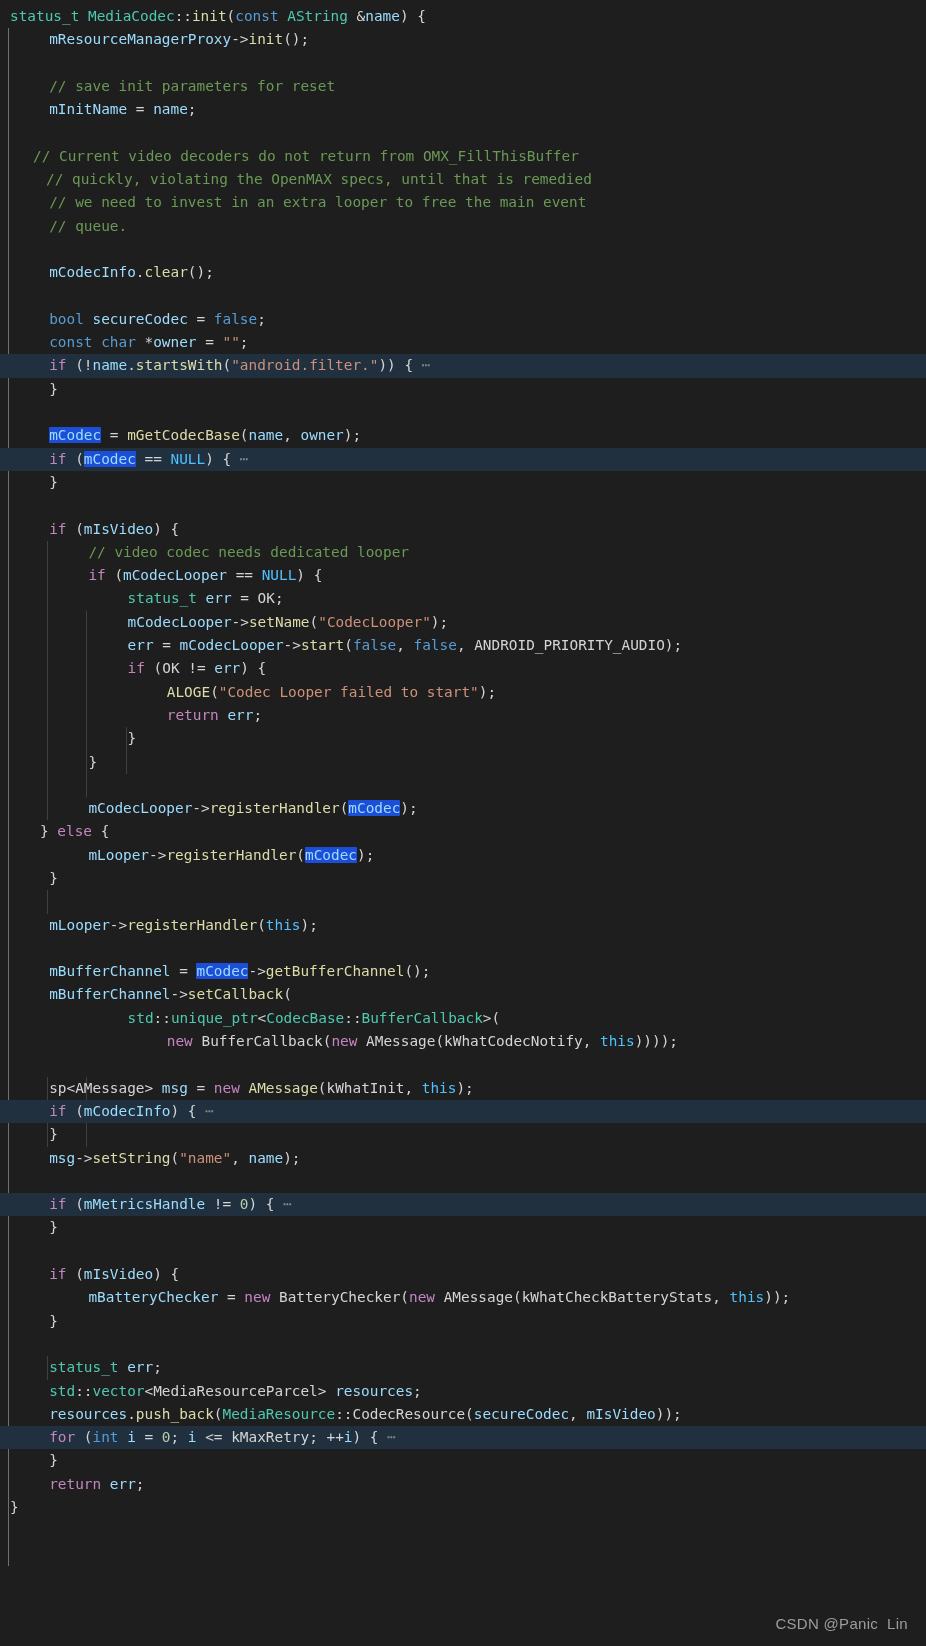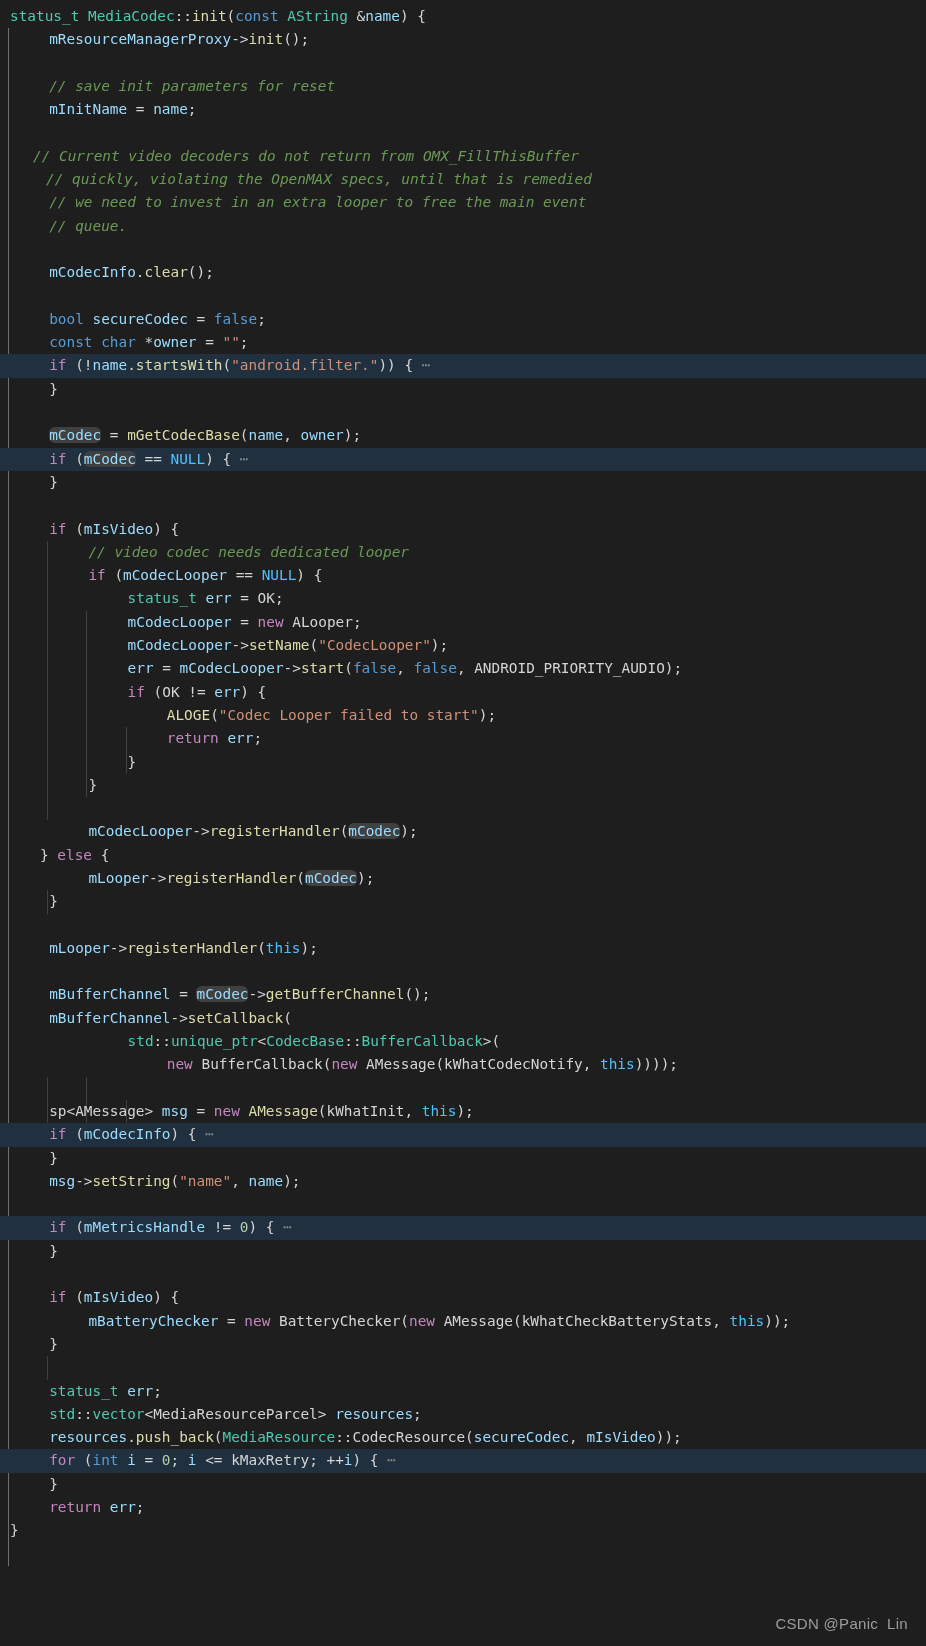--- a/index.html
+++ b/index.html
@@ -71,27 +71,27 @@
     background: #707070;
   }
 
   
   .t-type    { color: #4ec9b0; }
   .t-kw      { color: #569cd6; }
   .t-ctrl    { color: #c586c0; }
   .t-fn      { color: #dcdcaa; }
   .t-var     { color: #9cdcfe; }
   .t-str     { color: #ce9178; }
-  .t-com     { color: #6a9955; font-style: italic; }
+  .t-com     { color: #6a9955; }
   .t-num     { color: #b5cea8; }
   .t-plain   { color: #d4d4d4; }
   .t-const   { color: #4fc1ff; }
   .t-fold    { color: #8a8a8a; }
 
-  .occ { background: #404040; border-radius: 6px; }
+  .occ { background: #1d4ed8; border-radius: 1px; }
 
   .watermark {
     position: absolute;
     right: 18px;
     bottom: 14px;
     color: #9d9d9d;
     font-family: "Liberation Sans", sans-serif;
     font-size: 15px;
     letter-spacing: 0.3px;
     white-space: pre;
@@ -132,21 +132,20 @@
       <div class="line"><span class="line-text" style="padding-left: 39.2px;"><span class="t-plain">}</span></span></div>
       <div class="line"><span class="line-text" style="padding-left: 39.2px;"></span></div>
       <div class="line"><span class="line-text" style="padding-left: 39.2px;"><span class="t-var occ">mCodec</span><span class="t-plain"> = </span><span class="t-fn">mGetCodecBase</span><span class="t-plain">(</span><span class="t-var">name</span><span class="t-plain">, </span><span class="t-var">owner</span><span class="t-plain">);</span></span></div>
       <div class="line hl"><span class="line-text" style="padding-left: 39.2px;"><span class="t-ctrl">if</span><span class="t-plain"> (</span><span class="t-var occ">mCodec</span><span class="t-plain"> == </span><span class="t-const">NULL</span><span class="t-plain">) {</span><span class="t-fold"> ⋯</span></span></div>
       <div class="line"><span class="line-text" style="padding-left: 39.2px;"><span class="t-plain">}</span></span></div>
       <div class="line"><span class="line-text" style="padding-left: 39.2px;"></span></div>
       <div class="line"><span class="line-text" style="padding-left: 39.2px;"><span class="t-ctrl">if</span><span class="t-plain"> (</span><span class="t-var">mIsVideo</span><span class="t-plain">) {</span></span></div>
       <div class="line"><span class="line-text" style="padding-left: 78.4px;"><span class="t-com">// video codec needs dedicated looper</span></span></div>
       <div class="line"><span class="line-text" style="padding-left: 78.4px;"><span class="t-ctrl">if</span><span class="t-plain"> (</span><span class="t-var">mCodecLooper</span><span class="t-plain"> == </span><span class="t-const">NULL</span><span class="t-plain">) {</span></span></div>
       <div class="line"><span class="line-text" style="padding-left: 117.6px;"><span class="t-type">status_t</span><span class="t-plain"> </span><span class="t-var">err</span><span class="t-plain"> = </span><span class="t-plain">OK</span><span class="t-plain">;</span></span></div>
-      <div class="line"><span class="line-text" style="padding-left: 117.6px;"><span class="t-var">mCodecLooper</span><span class="t-plain"> = </span><span class="t-ctrl">new</span><span class="t-plain"> </span><span class="t-plain">ALooper</span><span class="t-plain">;</span></span></div>
       <div class="line"><span class="line-text" style="padding-left: 117.6px;"><span class="t-var">mCodecLooper</span><span class="t-plain">-&gt;</span><span class="t-fn">setName</span><span class="t-plain">(</span><span class="t-str">"CodecLooper"</span><span class="t-plain">);</span></span></div>
       <div class="line"><span class="line-text" style="padding-left: 117.6px;"><span class="t-var">err</span><span class="t-plain"> = </span><span class="t-var">mCodecLooper</span><span class="t-plain">-&gt;</span><span class="t-fn">start</span><span class="t-plain">(</span><span class="t-kw">false</span><span class="t-plain">, </span><span class="t-kw">false</span><span class="t-plain">, </span><span class="t-plain">ANDROID_PRIORITY_AUDIO</span><span class="t-plain">);</span></span></div>
       <div class="line"><span class="line-text" style="padding-left: 117.6px;"><span class="t-ctrl">if</span><span class="t-plain"> (</span><span class="t-plain">OK</span><span class="t-plain"> != </span><span class="t-var">err</span><span class="t-plain">) {</span></span></div>
       <div class="line"><span class="line-text" style="padding-left: 156.8px;"><span class="t-fn">ALOGE</span><span class="t-plain">(</span><span class="t-str">"Codec Looper failed to start"</span><span class="t-plain">);</span></span></div>
       <div class="line"><span class="line-text" style="padding-left: 156.8px;"><span class="t-ctrl">return</span><span class="t-plain"> </span><span class="t-var">err</span><span class="t-plain">;</span></span></div>
       <div class="line"><span class="line-text" style="padding-left: 117.6px;"><span class="t-plain">}</span></span></div>
       <div class="line"><span class="line-text" style="padding-left: 78.4px;"><span class="t-plain">}</span></span></div>
       <div class="line"><span class="line-text" style="padding-left: 78.4px;"></span></div>
       <div class="line"><span class="line-text" style="padding-left: 78.4px;"><span class="t-var">mCodecLooper</span><span class="t-plain">-&gt;</span><span class="t-fn">registerHandler</span><span class="t-plain">(</span><span class="t-var occ">mCodec</span><span class="t-plain">);</span></span></div>
       <div class="line"><span class="line-text" style="padding-left: 30px;"><span class="t-plain">} </span><span class="t-ctrl">else</span><span class="t-plain"> {</span></span></div>

